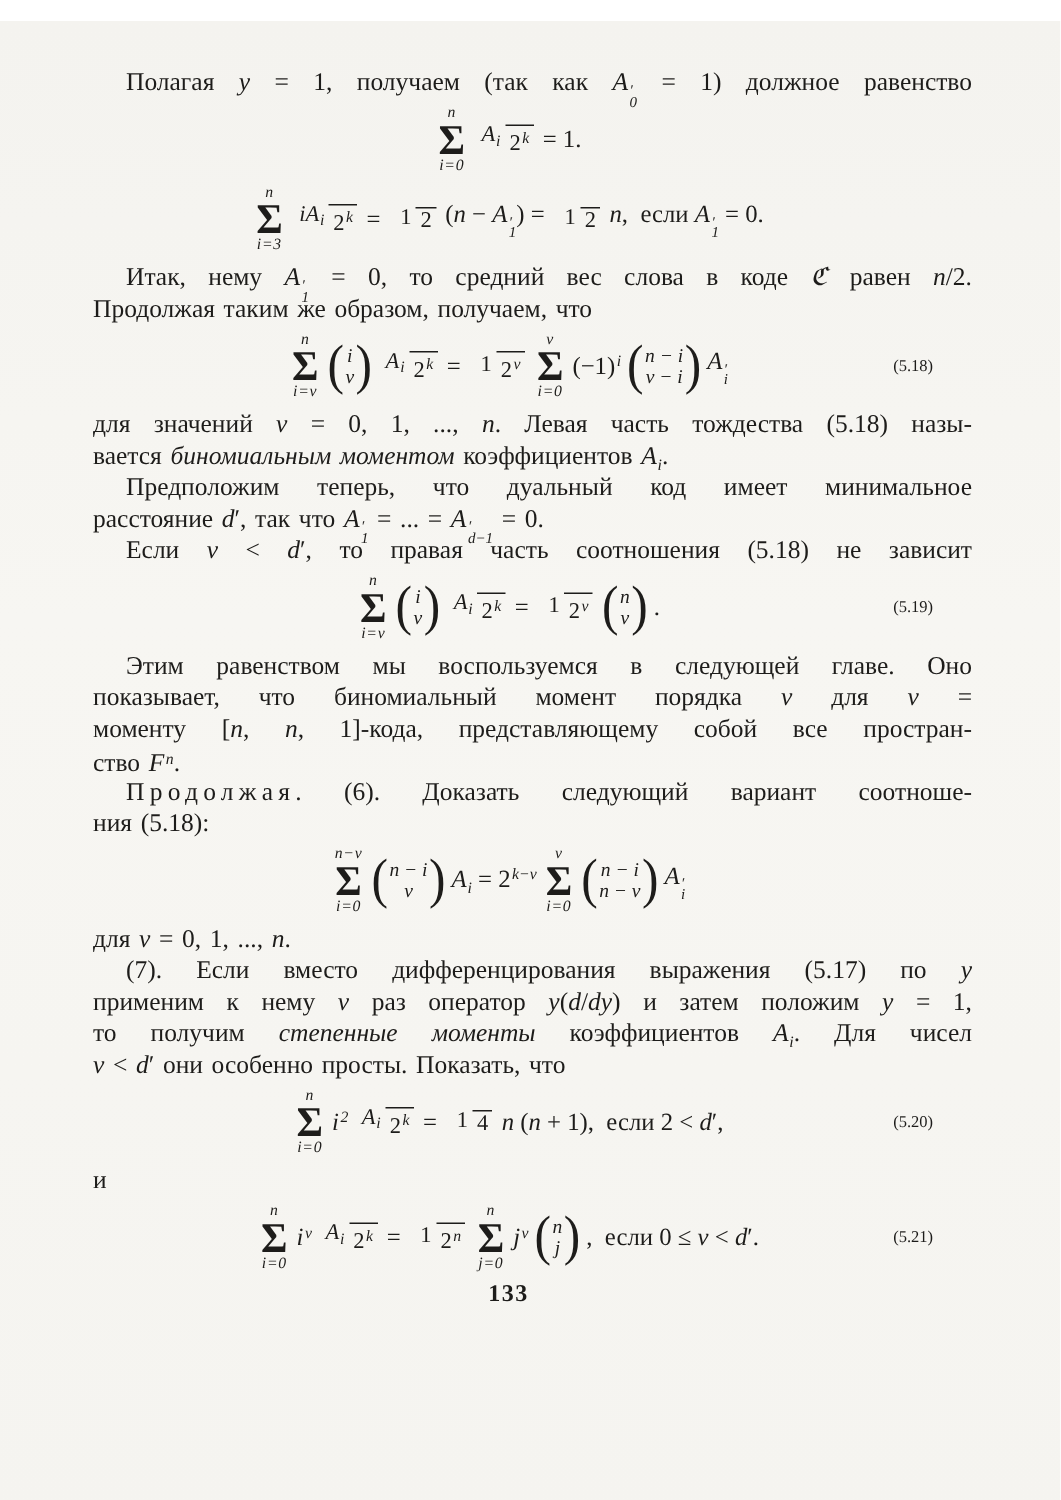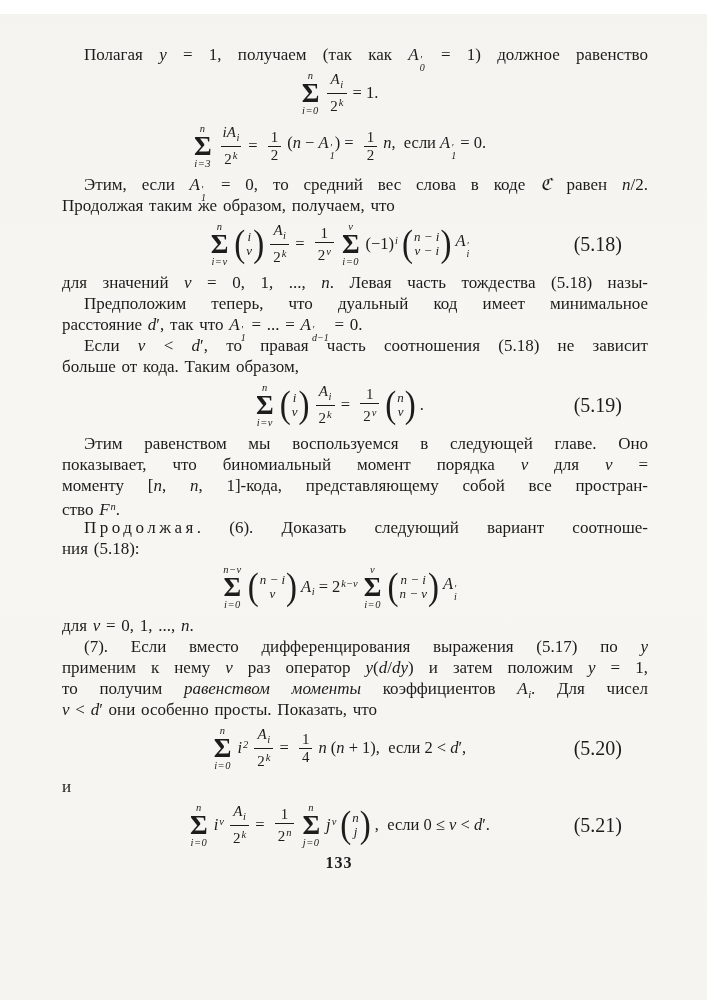--- a/index.html
+++ b/index.html
@@ -38,34 +38,34 @@
     position:relative;margin:3px 0;height:50px;
     display:flex;align-items:center;
   }
   .fbody{
     flex:1;display:flex;align-items:center;justify-content:center;
     transform:translateX(-16px);
     font-size:16.5px;
   }
   .eqno{
     position:absolute;right:26px;top:50%;transform:translateY(-50%);
-    font-size:20px;
+    font-size:11px;
   }
   .sum{
     display:inline-flex;flex-direction:column;align-items:center;
     line-height:1;margin:0 4px;
   }
   .sum .lim{font-size:10.5px;font-style:italic;line-height:10px;letter-spacing:0.5px;}
   .sigma{
     font-size:27px;font-weight:700;line-height:25px;
     font-family:"Liberation Serif","DejaVu Serif",serif;
     transform:scaleY(1.05);
   }
   .frac{
-    display:inline-flex;flex-direction:column;align-items:center;
+    display:inline-flex;align-items:center;
     margin:0 4px;font-size:15px;line-height:15px;
   }
   .frac .fnum{padding:0 3px 1px;}
   .frac .fden{border-top:1.2px solid #1d1c1a;padding:1px 3px 0;}
   .binom{display:inline-flex;align-items:center;margin:0 2px;}
   .binom .paren{
     font-size:33px;line-height:33px;font-weight:400;
     transform:scaleY(1.12);
   }
   .binom .bcol{
@@ -122,21 +122,21 @@
           </span>
           <span class="mtxt"><span class="seg">(</span><span class="seg it">n</span><span class="seg"> − </span><span class="seg it">A<span class="ss"><span class="ssr">′</span><span class="ssr">1</span></span></span><span class="seg">) = </span></span>
           <span class="frac">
             <span class="fnum"><span class="seg">1</span></span>
             <span class="fden"><span class="seg">2</span></span>
           </span>
           <span class="mtxt"><span class="seg it">n</span><span class="seg">,  если </span><span class="seg it">A<span class="ss"><span class="ssr">′</span><span class="ssr">1</span></span></span><span class="seg"> = 0.</span></span>
         </div>
       </div>
       <div class="para">
-        <div class="line ind jfull"><span class="seg">Этим, если </span><span class="seg it">A<span class="ss">
+        <div class="line ind jfull"><span class="seg">Итак, нему </span><span class="seg it">A<span class="ss">
               <span class="ssr">′</span>
               <span class="ssr">1</span>
             </span></span><span class="seg"> = 0, то средний вес слова в коде </span><span class="seg it">ℭ</span><span class="seg"> равен </span><span class="seg it">n</span><span class="seg">/2.</span></div>
         <div class="line"><span class="seg">Продолжая таким же образом, получаем, что</span></div>
       </div>
       <div class="formula">
         <div class="fbody">
           <span class="sum">
             <span class="lim">n</span>
             <span class="sigma">Σ</span>
@@ -172,34 +172,34 @@
               <span class="brow"><span class="seg it">ν − i</span></span>
             </span>
             <span class="paren">)</span>
           </span>
           <span class="mtxt"><span class="seg it">A<span class="ss"><span class="ssr">′</span><span class="ssr">i</span></span></span></span>
         </div>
         <div class="eqno">(5.18)</div>
       </div>
       <div class="para">
         <div class="line jfull"><span class="seg">для значений </span><span class="seg it">ν</span><span class="seg"> = 0, 1, ..., </span><span class="seg it">n</span><span class="seg">. Левая часть тождества (5.18) назы-</span></div>
+        <div class="line"><span class="seg">вается </span><span class="seg it">биномиальным моментом</span><span class="seg"> коэффициентов </span><span class="seg it">A<sub>i</sub></span><span class="seg">.</span></div>
       </div>
       <div class="para">
         <div class="line ind jfull"><span class="seg">Предположим теперь, что дуальный код имеет минимальное</span></div>
         <div class="line"><span class="seg">расстояние </span><span class="seg it">d</span><span class="seg">′, так что </span><span class="seg it">A<span class="ss">
               <span class="ssr">′</span>
               <span class="ssr">1</span>
             </span></span><span class="seg"> = ... = </span><span class="seg it">A<span class="ss">
               <span class="ssr">′</span>
               <span class="ssr">d−1</span>
             </span></span><span class="seg"> = 0.</span></div>
       </div>
       <div class="para">
         <div class="line ind jfull"><span class="seg">Если </span><span class="seg it">ν</span><span class="seg"> &lt; </span><span class="seg it">d</span><span class="seg">′, то правая часть соотношения (5.18) не зависит</span></div>
-        <div class="line"><span class="seg">больше от кода. Таким образом,</span></div>
       </div>
       <div class="formula">
         <div class="fbody">
           <span class="sum">
             <span class="lim">n</span>
             <span class="sigma">Σ</span>
             <span class="lim">i=ν</span>
           </span>
           <span class="binom">
             <span class="paren">(</span>
@@ -271,21 +271,21 @@
           </span>
           <span class="mtxt"><span class="seg it">A<span class="ss"><span class="ssr">′</span><span class="ssr">i</span></span></span></span>
         </div>
       </div>
       <div class="para">
         <div class="line"><span class="seg">для </span><span class="seg it">ν</span><span class="seg"> = 0, 1, ..., </span><span class="seg it">n</span><span class="seg">.</span></div>
       </div>
       <div class="para">
         <div class="line ind jfull"><span class="seg">(7). Если вместо дифференцирования выражения (5.17) по </span><span class="seg it">y</span></div>
         <div class="line jfull"><span class="seg">применим к нему </span><span class="seg it">ν</span><span class="seg"> раз оператор </span><span class="seg it">y</span><span class="seg">(</span><span class="seg it">d</span><span class="seg">/</span><span class="seg it">dy</span><span class="seg">) и затем положим </span><span class="seg it">y</span><span class="seg"> = 1,</span></div>
-        <div class="line jfull"><span class="seg">то получим </span><span class="seg it">равенством моменты</span><span class="seg"> коэффициентов </span><span class="seg it">A<sub>i</sub></span><span class="seg">.  Для чисел</span></div>
+        <div class="line jfull"><span class="seg">то получим </span><span class="seg it">степенные моменты</span><span class="seg"> коэффициентов </span><span class="seg it">A<sub>i</sub></span><span class="seg">.  Для чисел</span></div>
         <div class="line"><span class="seg it">ν</span><span class="seg"> &lt; </span><span class="seg it">d</span><span class="seg">′ они особенно просты. Показать, что</span></div>
       </div>
       <div class="formula">
         <div class="fbody">
           <span class="sum">
             <span class="lim">n</span>
             <span class="sigma">Σ</span>
             <span class="lim">i=0</span>
           </span>
           <span class="mtxt"><span class="seg it">i<sup>2</sup></span></span>

